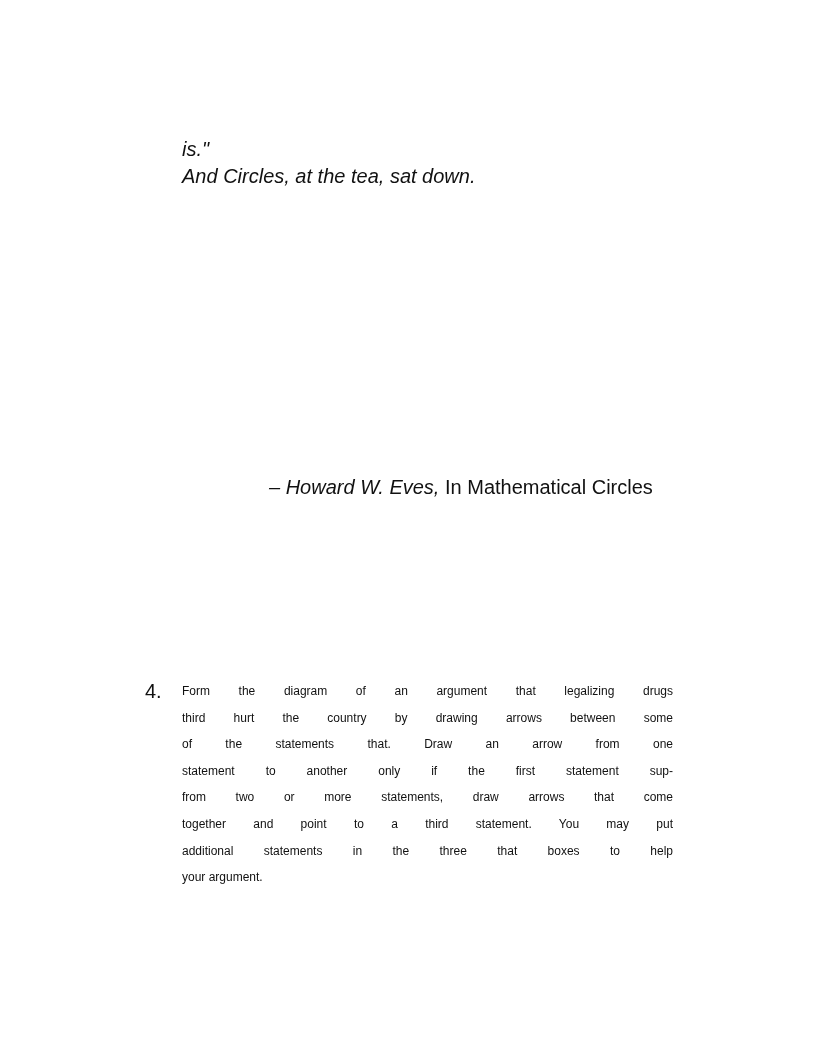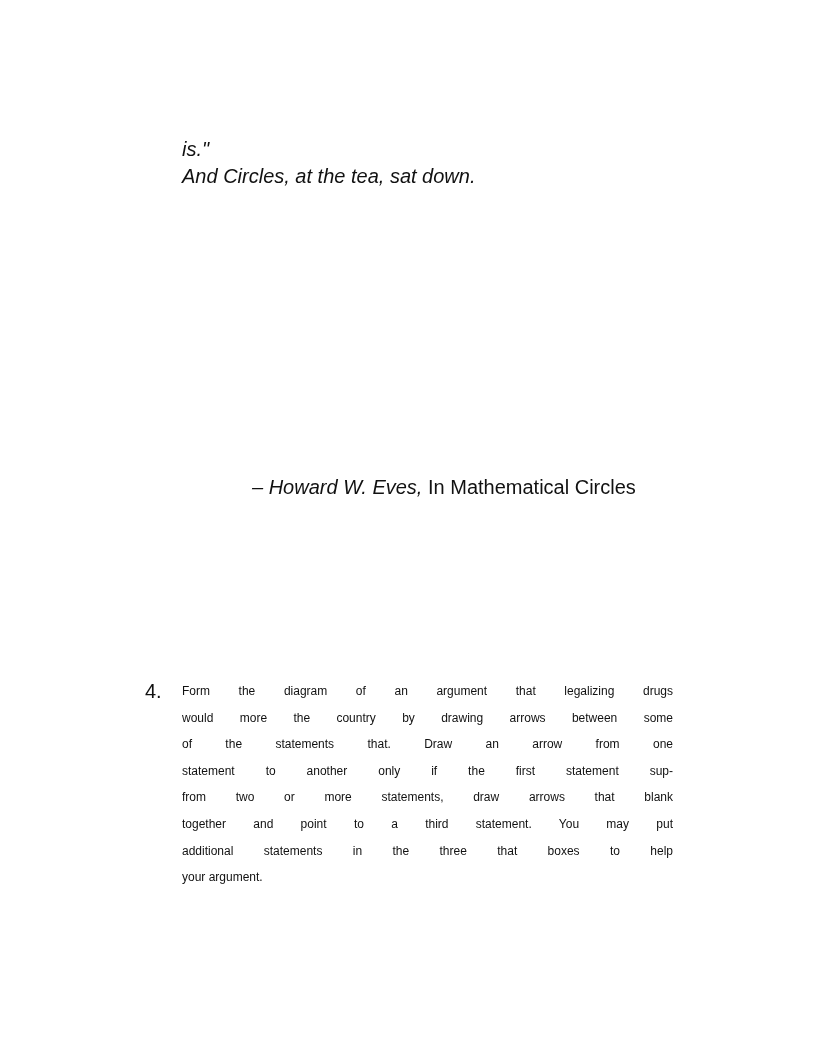--- a/index.html
+++ b/index.html
@@ -19,21 +19,21 @@
   .quote-block {
     position: absolute;
     left: 182px;
     top: 136px;
     font-size: 20px;
     line-height: 27px;
     font-style: italic;
   }
   .attribution {
     position: absolute;
-    left: 252px;
+    left: 269px;
     top: 474px;
     font-size: 20px;
     line-height: 27px;
     white-space: nowrap;
   }
   .attribution .author {
     font-style: italic;
   }
   .attribution .work {
     font-style: normal;
@@ -80,23 +80,23 @@
   </div>
 
   <div class="attribution">
     <span class="author">– Howard W. Eves,</span><span class="work"> In Mathematical Circles</span>
   </div>
 
   <div class="problem">
     <div class="problem-number">4.</div>
     <div class="problem-body">
       <div class="jline">Form the diagram of an argument that legalizing drugs</div>
-      <div class="jline">would more the country by drawing arrows between some</div>
+      <div class="jline">third hurt the country by drawing arrows between some</div>
       <div class="jline">of the statements that.  Draw an arrow from one</div>
       <div class="jline">statement to another only if the first statement sup-</div>
-      <div class="jline">from two or more statements, draw arrows that blank</div>
+      <div class="jline">from two or more statements, draw arrows that come</div>
       <div class="jline">together and point to a third statement. You may put</div>
       <div class="jline">additional statements in the three that boxes to help</div>
       <div class="jline jline-last">your argument.</div>
     </div>
   </div>
 
 </div>
 
 </body></html>

